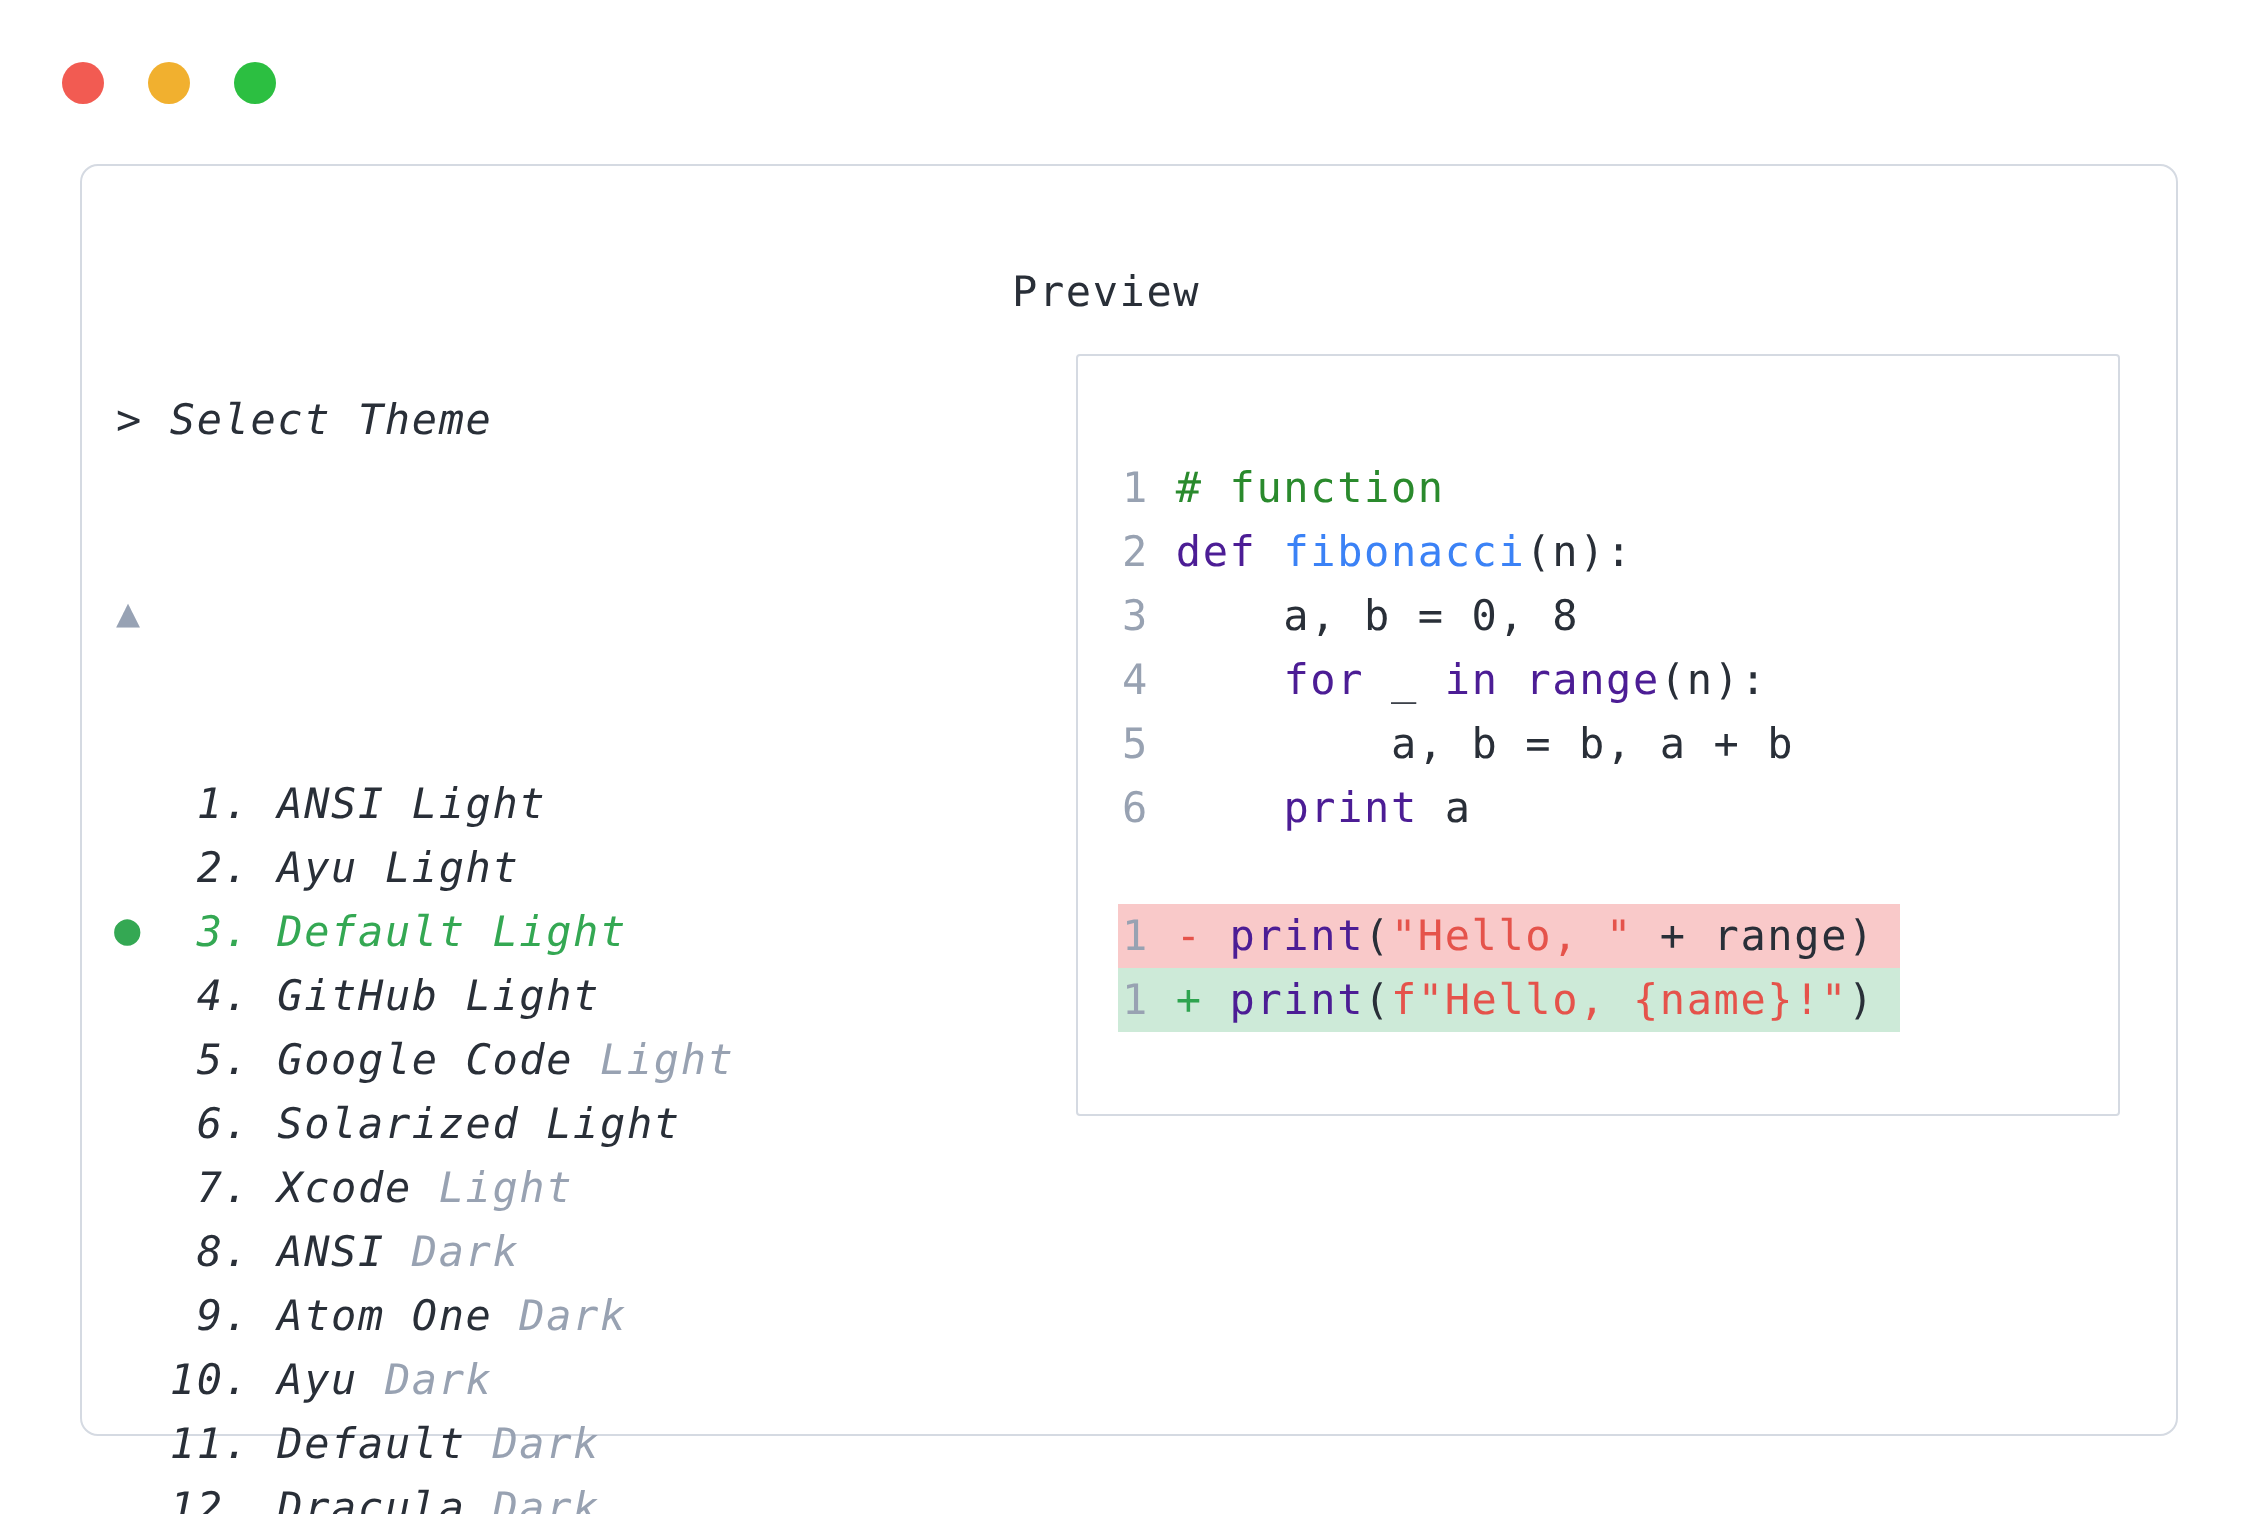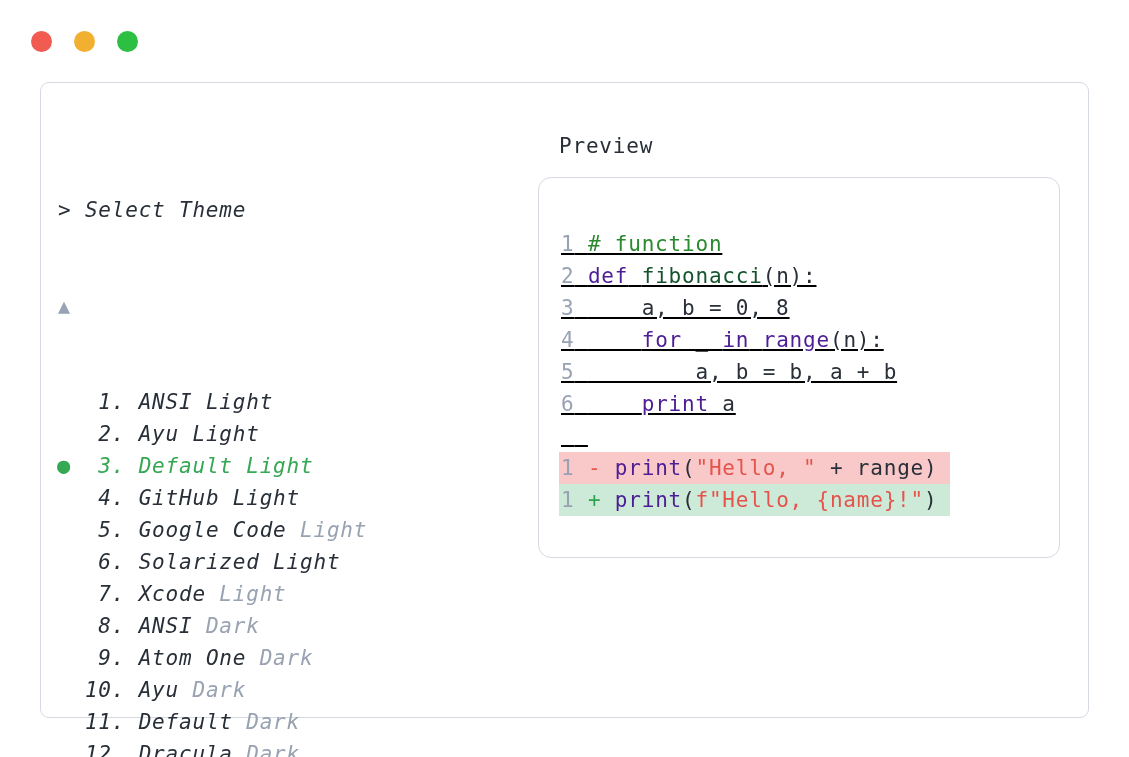--- a/index.html
+++ b/index.html
@@ -18,33 +18,33 @@
   }
   
   .left-col{position:absolute;left:17px;top:47px;white-space:pre;color:#292f38;}
   .row{height:32px;white-space:pre;position:relative;font-style:italic;}
   .prompt{color:#292f38;}
   .scroll-up{color:#97a2b4;font-size:20px;}
   .item-row .muted{color:#98a2b2;}
   .item-row.selected, .item-row.selected .name, .item-row.selected .variant{color:#34a853;}
   .bullet{position:absolute;left:-1px;top:0;color:#34a853;font-size:22px;}
   
-  .preview-label{position:absolute;left:518px;top:47px;color:#292f38;}
+  .preview-label{position:absolute;left:465px;top:47px;color:#292f38;}
   .preview-box{
     position:absolute;left:497px;top:94px;width:522px;height:381px;
-    border:1.5px solid #d5dae2;border-radius:13px;box-sizing:border-box;
-    padding:50px 0 5px 22px;overflow:hidden;text-decoration:underline;
+    border:1.5px solid #d5dae2;border-radius:2px;box-sizing:border-box;
+    padding:50px 0 5px 22px;overflow:hidden;
   }
   .code-row{height:32px;white-space:pre;color:#292f38;}
   .lnum{color:#98a2b2;}
   .lnum::after{content:" ";}
   .tok-plain{color:#292f38;}
   .tok-comment{color:#2a8a2d;}
   .tok-keyword{color:#4c1d95;}
-  .tok-func{color:#14532d;}
+  .tok-func{color:#3b82f6;}
   .tok-string{color:#e5534b;}
   .tok-removed-sign{color:#e5534b;}
   .tok-added-sign{color:#2ea44f;}
   .diff-bg{display:inline-block;padding:0 13px 0 2px;margin-left:-2px;}
   .diff-bg.removed{background:#f9c9c9;}
   .diff-bg.added{background:#cdead8;}
 </style>
 </head>
 <body>
 

